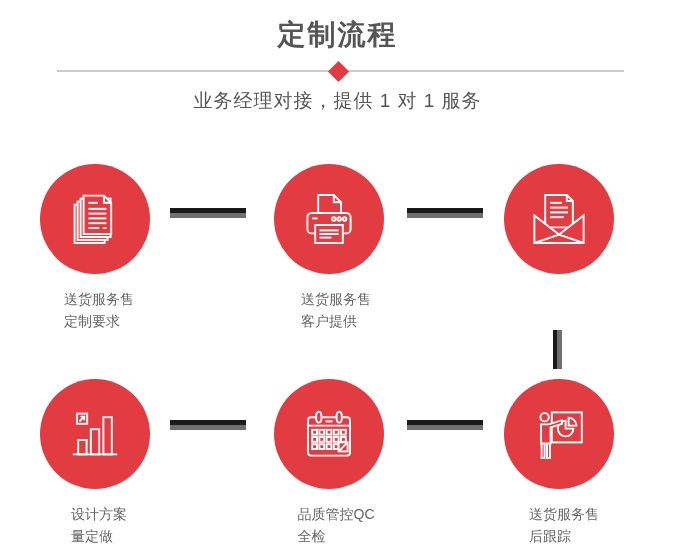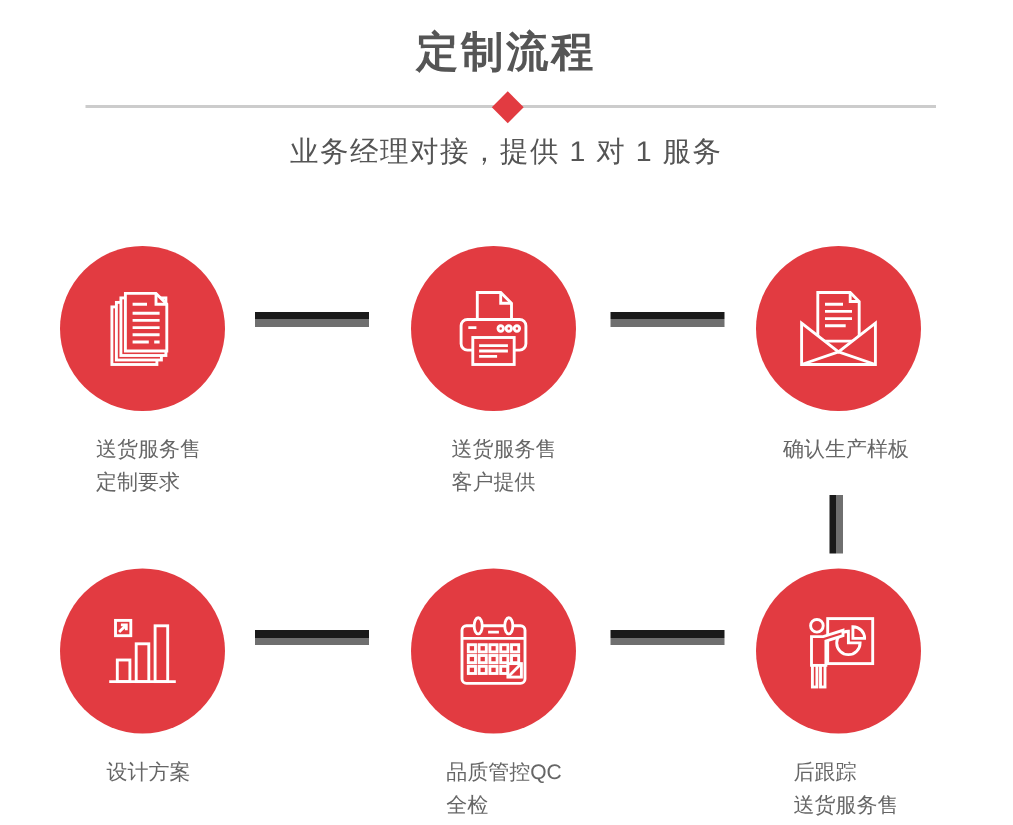--- a/index.html
+++ b/index.html
@@ -116,35 +116,35 @@
       <path d="M63 10 v10 h10"></path>
       <line x1="35" y1="23" x2="55" y2="23"></line>
       <line x1="35" y1="31" x2="65" y2="31"></line>
       <line x1="35" y1="39" x2="65" y2="39"></line>
       <line x1="35" y1="47" x2="58" y2="47"></line>
       <path class="fillred" d="M9 44 L50 76 L91 44 L91 90 L9 90 Z"></path>
       <path d="M9 90 L50 76 M91 90 L50 76"></path>
     </svg>
   </div>
   <div class="label l3">
-    <div>确认生产样板</div>
   </div>
 
   <div class="circle c4">
     <svg class="icon" viewBox="0 0 100 100">
       <line x1="13" y1="84" x2="87" y2="84"></line>
       <rect x="22" y="60" width="14" height="24"></rect>
       <rect x="43" y="42" width="14" height="42"></rect>
       <rect x="64" y="22" width="14" height="62"></rect>
       <rect x="20" y="16" width="17" height="17"></rect>
       <path d="M24 29 L32 21 M26 21 h6 v6"></path>
     </svg>
   </div>
   <div class="label l4">
     <div>设计方案</div>
+    <div>量定做</div>
   </div>
 
   <div class="circle c5">
     <svg class="icon" viewBox="0 0 100 100">
       <rect class="fillred" x="15" y="22" width="70" height="64" rx="5"></rect>
       <line x1="15" y1="36" x2="85" y2="36"></line>
       <line x1="44" y1="29" x2="56" y2="29"></line>
       <ellipse class="fillred" cx="33" cy="22" rx="4.5" ry="9"></ellipse>
       <ellipse class="fillred" cx="67" cy="22" rx="4.5" ry="9"></ellipse>
       <rect x="22" y="43" width="8" height="8"></rect>
@@ -175,17 +175,17 @@
       <rect x="38" y="14" width="50" height="50"></rect>
       <path d="M61 41 L61 28 A13 13 0 1 0 74 41 Z"></path>
       <path d="M66 36 L66 23 A13 13 0 0 1 79 36 Z"></path>
       <circle class="fillred" cx="26" cy="22" r="7"></circle>
       <path class="fillred" d="M20 34 h13 l22 -7 v6 l-19 6 v27 h-16 z"></path>
       <rect class="fillred" x="21" y="66" width="5" height="24"></rect>
       <rect class="fillred" x="30" y="66" width="5" height="24"></rect>
     </svg>
   </div>
   <div class="label l6">
+    <div>送货服务售</div>
     <div>后跟踪</div>
-    <div>送货服务售</div>
   </div>
 
 </div>
 
 </body></html>

